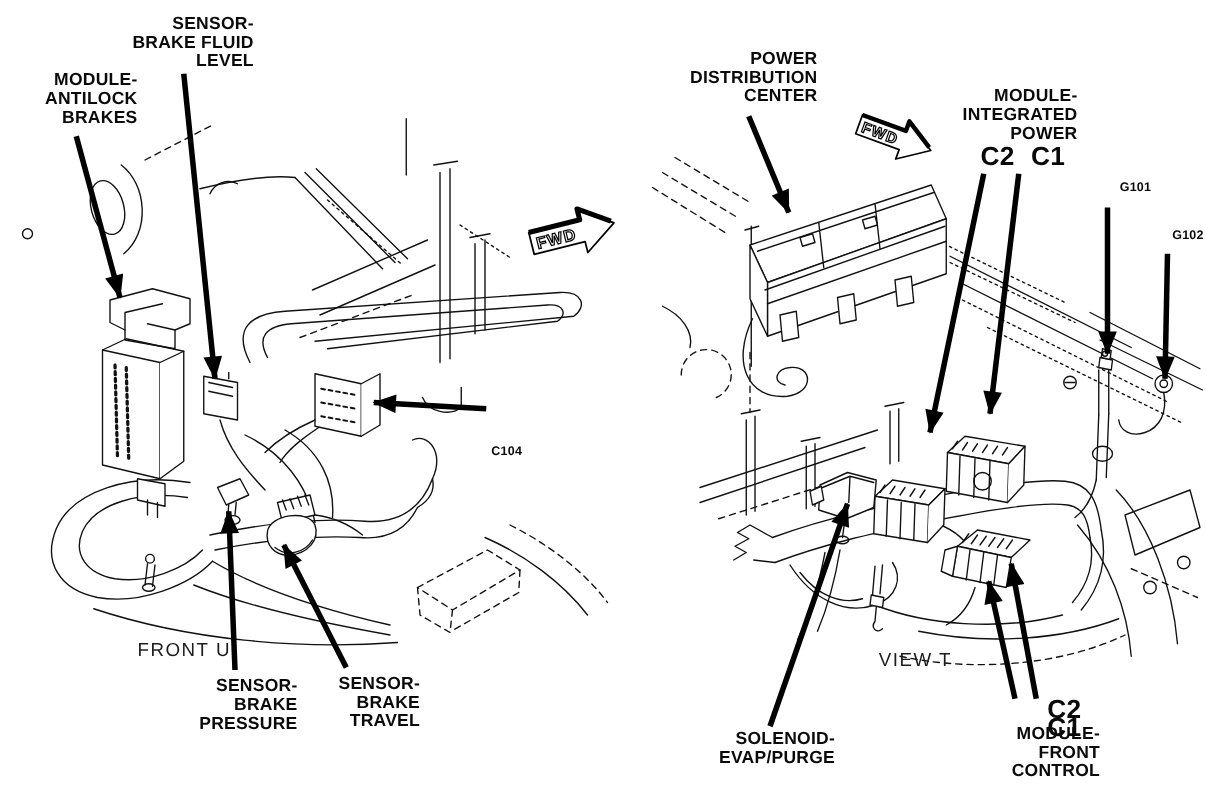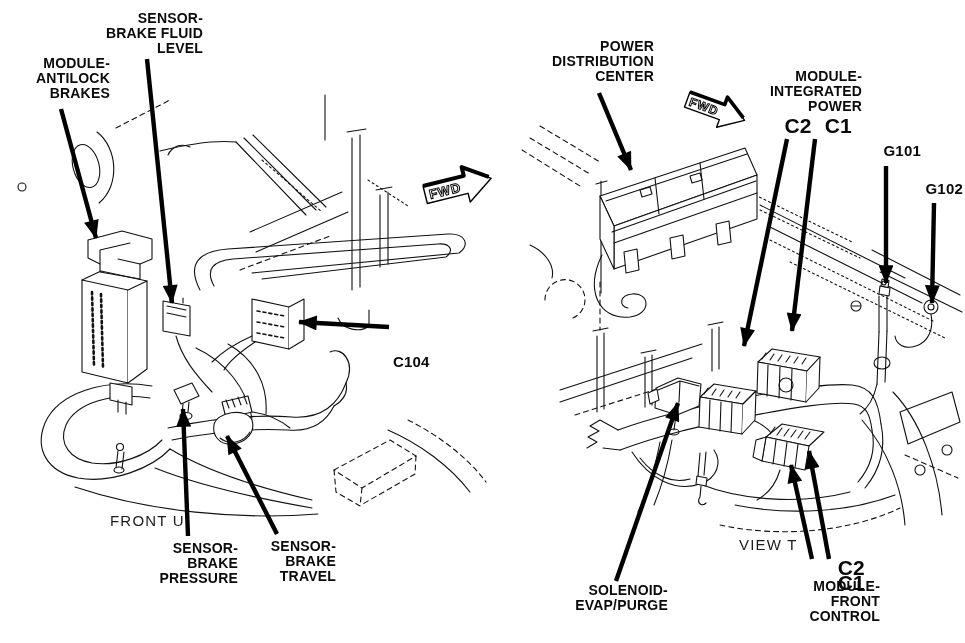--- a/index.html
+++ b/index.html
@@ -17,21 +17,21 @@
   .art .dot{stroke-dasharray:2 3;}
   .art .pin{stroke-dasharray:3 3;stroke-width:1.6;}
   .art .strip{stroke-dasharray:2.4 3;stroke-width:2.6;}
   
   .lead line{stroke:#000;stroke-width:4.4;stroke-linecap:butt;}
   
   .callout{
     position:absolute;font-weight:bold;font-size:14px;line-height:15px;
     text-align:right;white-space:pre-line;letter-spacing:.2px;color:#0a0a0a;
   }
-  .ref{font-size:15px;line-height:16px;}
+  .ref{font-size:10px;line-height:16px;}
   .cpair{word-spacing:7px;font-size:21px;}
   .viewname{
     position:absolute;font-weight:normal;font-size:15px;letter-spacing:1.2px;
     color:#1c1c1c;white-space:pre;
   }
   .fwdtext{
     font-family:"Liberation Sans",sans-serif;font-weight:bold;font-size:13px;
     fill:#ffffff;stroke:#000;stroke-width:1;letter-spacing:1px;
   }
 </style>
@@ -297,15 +297,15 @@
 POWER</div>
 <div class="callout cpair" style="left:757px;top:118px;width:95px;">C2 C1</div>
 <div class="callout ref" style="left:866px;top:143px;width:55px;">G101</div>
 <div class="callout ref" style="left:911px;top:181px;width:52px;">G102</div>
 <div class="callout" style="left:556px;top:583px;width:112px;">SOLENOID-
 EVAP/PURGE</div>
 <div class="callout cpair" style="left:801px;top:560px;width:64px;">C2 C1</div>
 <div class="callout" style="left:795px;top:579px;width:85px;">MODULE-
 FRONT
 CONTROL</div>
-<div class="viewname" style="left:703px;top:536px;margin-left:36px;">VIEW T</div>
+<div class="viewname" style="left:703px;top:520px;">VIEW T</div>
 
 </div>
 
 </body></html>

